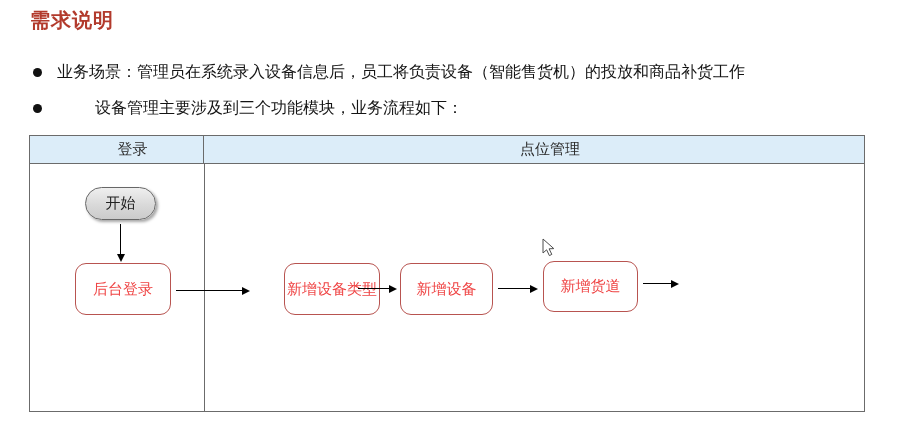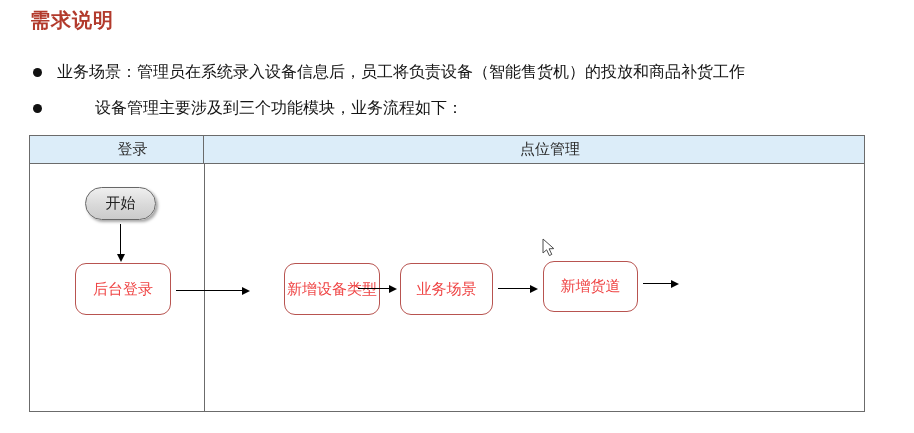--- a/index.html
+++ b/index.html
@@ -116,21 +116,21 @@
     <div class="lane-header-row">
       <div class="lane-header lane-left">登录</div>
       <div class="lane-header lane-right">点位管理</div>
     </div>
     <div class="lane-divider"></div>
   </div>
 
   <div class="node terminator node-start">开始</div>
   <div class="node process node-login">后台登录</div>
   <div class="node process node-devtype">新增设备类型</div>
-  <div class="node process node-device">业务场景</div>
+  <div class="node process node-device">新增设备</div>
   <div class="node process node-channel">新增货道</div>
 
   <div class="arrow-v arrow-start-login"></div>
   <div class="arrow-h arrow-login-devtype"></div>
   <div class="arrow-h arrow-devtype-device"></div>
   <div class="arrow-h arrow-device-channel"></div>
   <div class="arrow-h arrow-channel-end"></div>
 
   <svg class="mouse-cursor" viewBox="0 0 13 19">
     <path d="M1,1 L1,15 L4.6,11.8 L7.4,17.6 L9.8,16.4 L7.1,10.8 L11.8,10.6 Z" fill="#ffffff" stroke="#4d4d4d" stroke-width="1" stroke-linejoin="round"></path>

